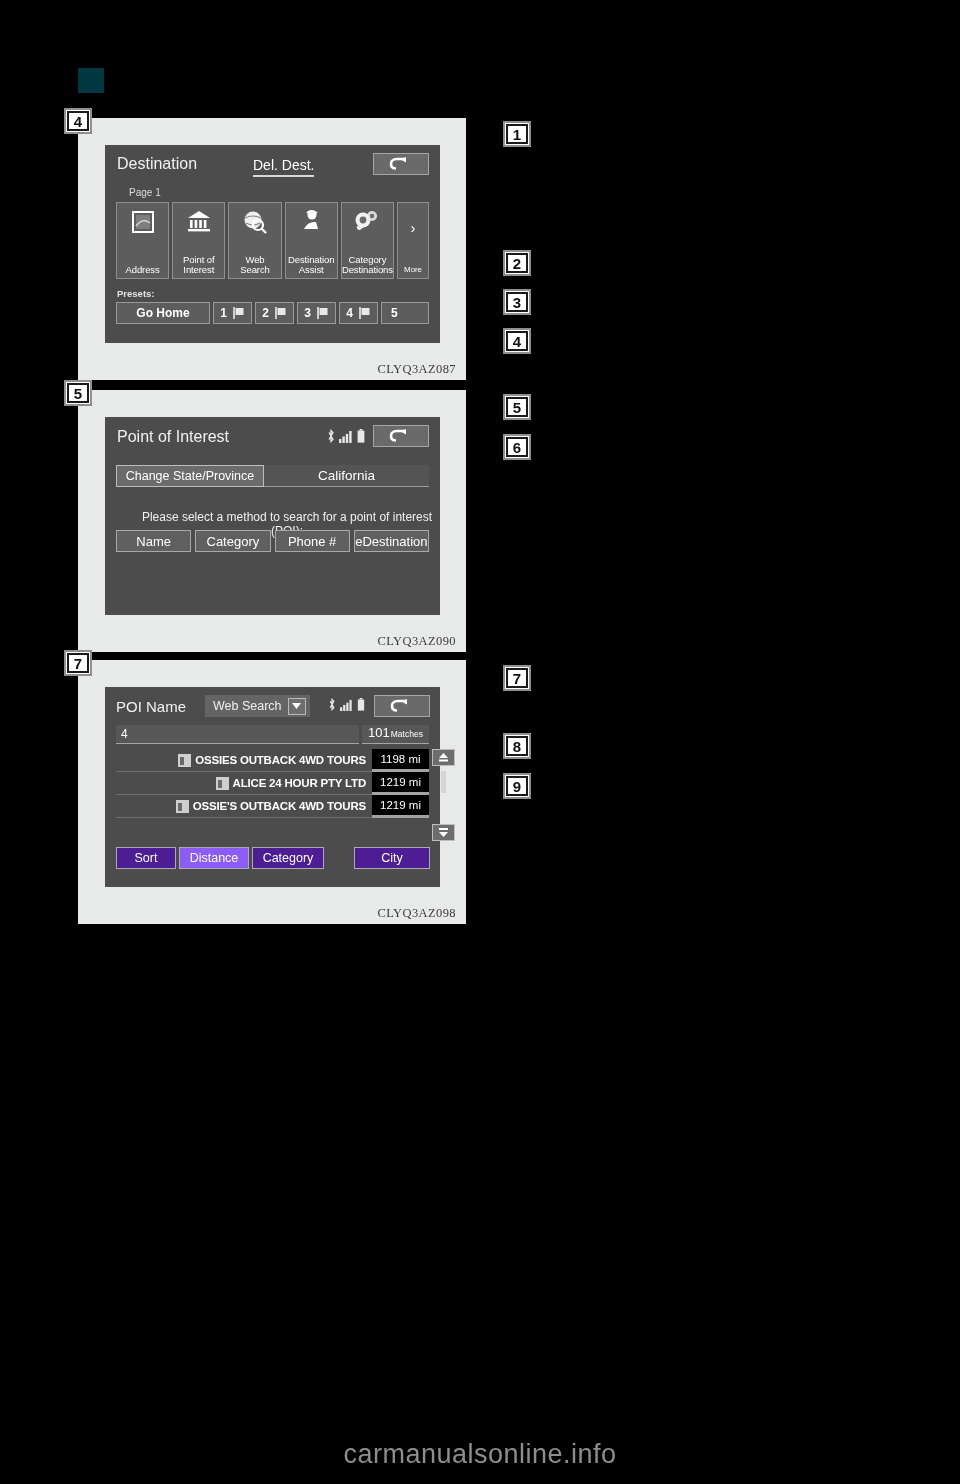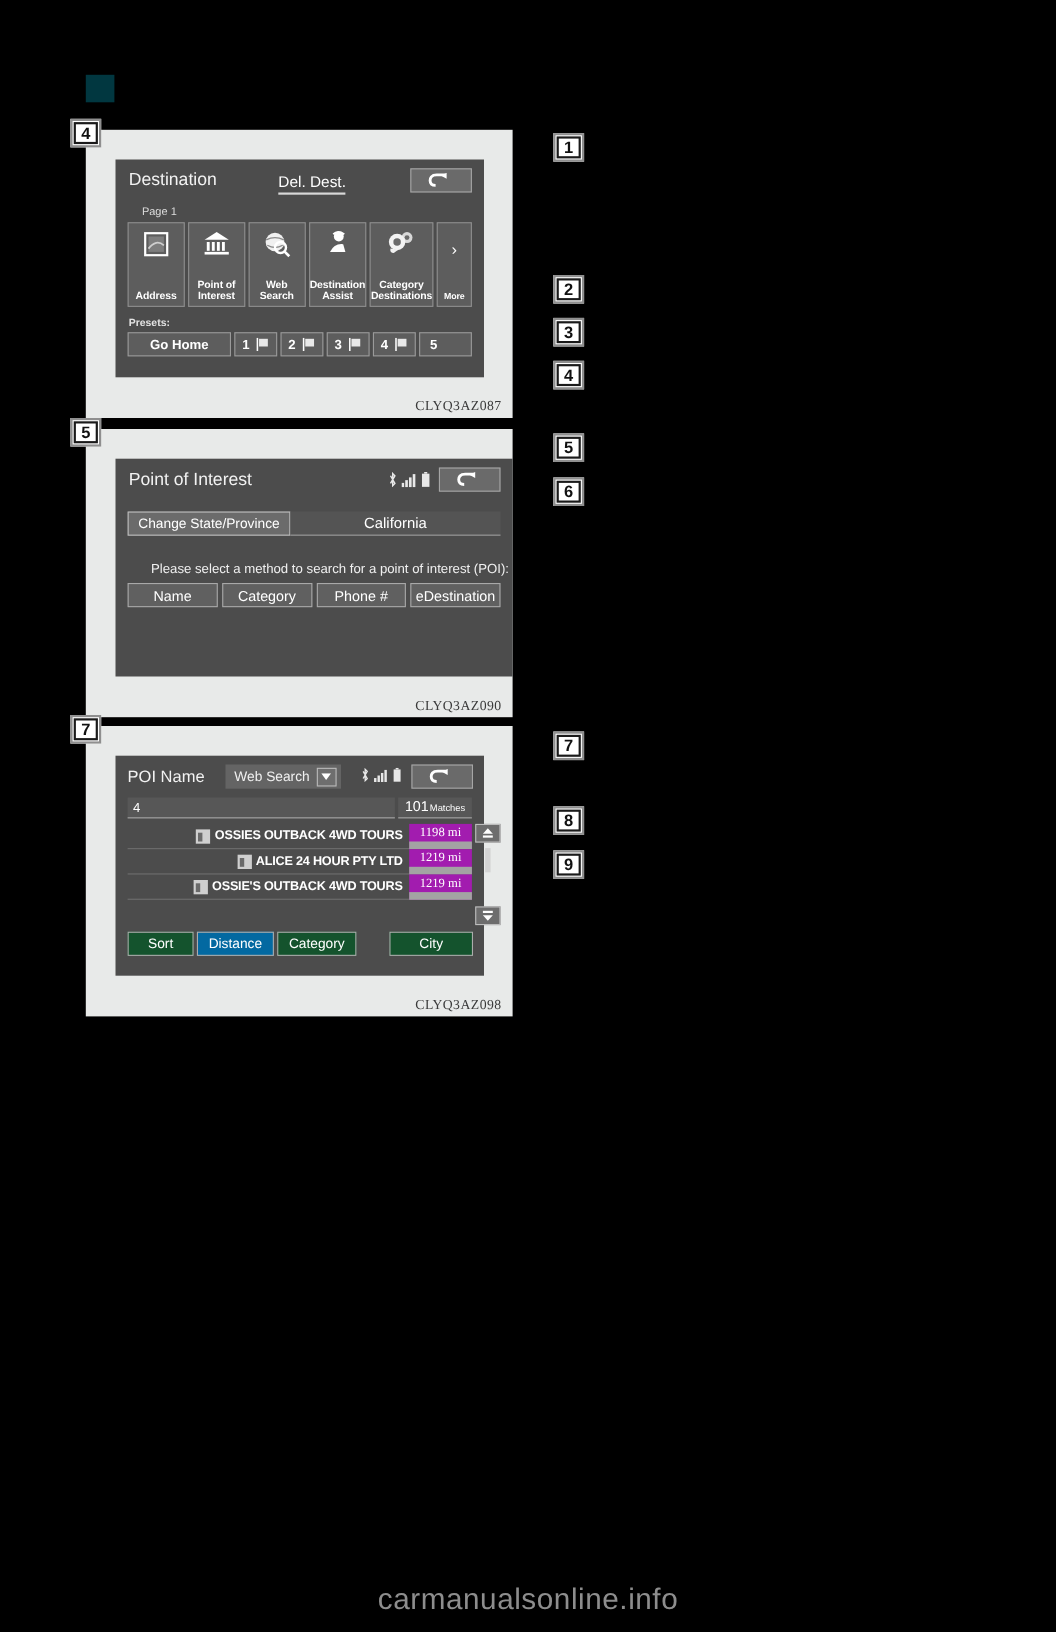--- a/index.html
+++ b/index.html
@@ -42,33 +42,33 @@
   #f4-del{position:absolute;left:148px;top:12px;font-size:14px;color:#fff;padding-bottom:2px;}
   #f4-back{position:absolute;right:11px;top:8px;width:56px;height:22px;}
   #f4-page{position:absolute;left:24px;top:42px;font-size:10px;color:#ddd;}
   #f4-grid{position:absolute;left:11px;top:57px;right:11px;height:77px;display:flex;gap:3px;}
   #f4-grid .cell{background:#5d5d5d;border:1px solid #8e8e8e;box-sizing:border-box;
                  display:flex;flex-direction:column;align-items:center;justify-content:flex-end;
                  padding-bottom:3px;position:relative;}
   #f4-grid .cell.main{flex:1 1 0;}
   #f4-grid .cell.more{width:32px;}
   #f4-grid .cell .lbl{font-size:9.5px;line-height:10px;text-align:center;
-                      font-weight:bold;letter-spacing:-.1px;}
+                      font-weight:normal;letter-spacing:-.1px;}
   #f4-grid .cell .ico{position:absolute;top:6px;left:50%;transform:translateX(-50%);}
   #f4-presets-lbl{position:absolute;left:12px;top:143px;font-size:9.5px;color:#e4e4e4;font-weight:bold;}
   #f4-presets{position:absolute;left:11px;top:157px;right:11px;height:22px;display:flex;gap:3px;}
   #f4-presets .p{background:#5d5d5d;border:1px solid #9a9a9a;box-sizing:border-box;
                  display:flex;align-items:center;justify-content:center;gap:5px;
                  font-size:12px;font-weight:bold;}
   #f4-presets .p.home{flex:0 0 94px;}
   #f4-presets .p.num{flex:1 1 0;}
 
   
   #fig5{left:78px;top:390px;width:388px;height:262px;}
-  #fig5 .fig-inner{left:27px;top:27px;width:361px;height:198px;}
+  #fig5 .fig-inner{left:27px;top:27px;width:335px;height:198px;}
   #f5-title{left:12px;top:11px;font-size:16px;}
   #f5-status{position:absolute;right:75px;top:12px;}
   #f5-back{position:absolute;right:11px;top:8px;width:56px;height:22px;}
   #f5-row1{position:absolute;left:11px;top:48px;right:11px;height:22px;display:flex;}
   #f5-chg{flex:0 0 148px;background:#6b6b6b;border:1px solid #bdbdbd;box-sizing:border-box;
           display:flex;align-items:center;justify-content:center;font-size:12.5px;}
   #f5-state{flex:1 1 0;background:#545454;border-bottom:1px solid #9d9d9d;box-sizing:border-box;
             display:flex;align-items:center;justify-content:center;font-size:13.5px;}
   #f5-prompt{position:absolute;left:0;right:0;top:93px;text-align:center;font-size:12px;color:#f0f0f0;padding-left:29px;}
   #f5-methods{position:absolute;left:11px;top:113px;right:11px;
@@ -94,34 +94,34 @@
             border-bottom:1px solid #a5a5a5;box-sizing:border-box;
             display:flex;align-items:baseline;justify-content:center;gap:1px;}
   #f7-match .n{font-size:13px;}
   #f7-match .w{font-size:8.5px;}
   #f7-list{position:absolute;left:11px;top:62px;width:313px;}
   .poi-row{height:23px;display:flex;align-items:center;position:relative;}
   .poi-row .nm{flex:1 1 0;display:flex;align-items:center;justify-content:flex-end;gap:4px;
                padding-right:6px;font-size:11.5px;font-weight:bold;letter-spacing:-.2px;
                border-bottom:1px solid #6e6e6e;height:100%;box-sizing:border-box;}
   .poi-row .dist{width:57px;height:100%;box-sizing:border-box;
-                 border-bottom:7px solid #a3a3a3;background:#a21caf;
-                 display:flex;align-items:center;justify-content:center;font-size:11.5px;font-family:Liberation Serif, serif;}
+                 border-bottom:3px solid #a3a3a3;background:#000000;
+                 display:flex;align-items:center;justify-content:center;font-size:11.5px;}
   .poi-row .arrow{font-size:9px;margin-right:4px;}
   .poi-ico{width:13px;height:13px;background:#cfcfcf;position:relative;flex:0 0 13px;}
   .poi-ico::after{content:"";position:absolute;left:2px;top:3px;width:4px;height:8px;background:#6a6a6a;}
   #f7-scroll{position:absolute;left:327px;top:62px;width:23px;height:92px;}
   .sbtn{width:23px;height:17px;background:#6d6d6d;border:1px solid #bdbdbd;box-sizing:border-box;
         display:flex;align-items:center;justify-content:center;font-size:10px;}
   #f7-bar{position:absolute;left:9px;top:22px;width:5px;height:22px;background:#d4d4d4;}
   #f7-bottom{position:absolute;left:11px;top:160px;right:10px;height:22px;display:flex;gap:3px;}
-  #f7-bottom .b{background:#14532d;border:1px solid #acacac;box-sizing:border-box;
+  #f7-bottom .b{background:#4c1d95;border:1px solid #acacac;box-sizing:border-box;
                 display:flex;align-items:center;justify-content:center;font-size:12.5px;}
   #f7-bottom .b.sort{flex:0 0 60px;}
-  #f7-bottom .b.dist{flex:0 0 70px;background:#0369a1;}
+  #f7-bottom .b.dist{flex:0 0 70px;background:#8b5cf6;}
   #f7-bottom .b.cat{flex:0 0 72px;}
   #f7-bottom .b.spacer{flex:1 1 0;background:transparent;border:none;}
   #f7-bottom .b.city{flex:0 0 76px;}
 
   
   #wm{position:absolute;left:0;right:0;bottom:14px;text-align:center;
       color:#8d8d8d;font-size:27px;letter-spacing:.5px;}
 </style>
 </head>
 <body>

